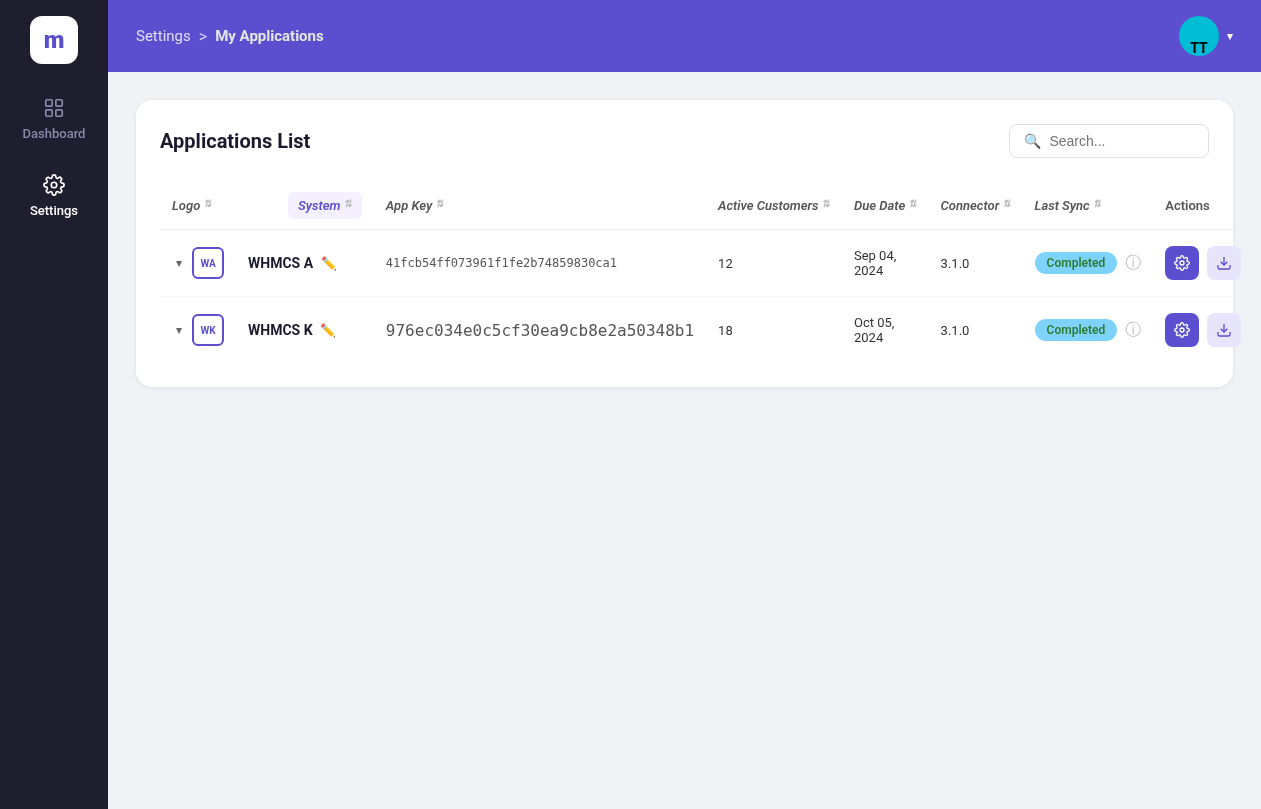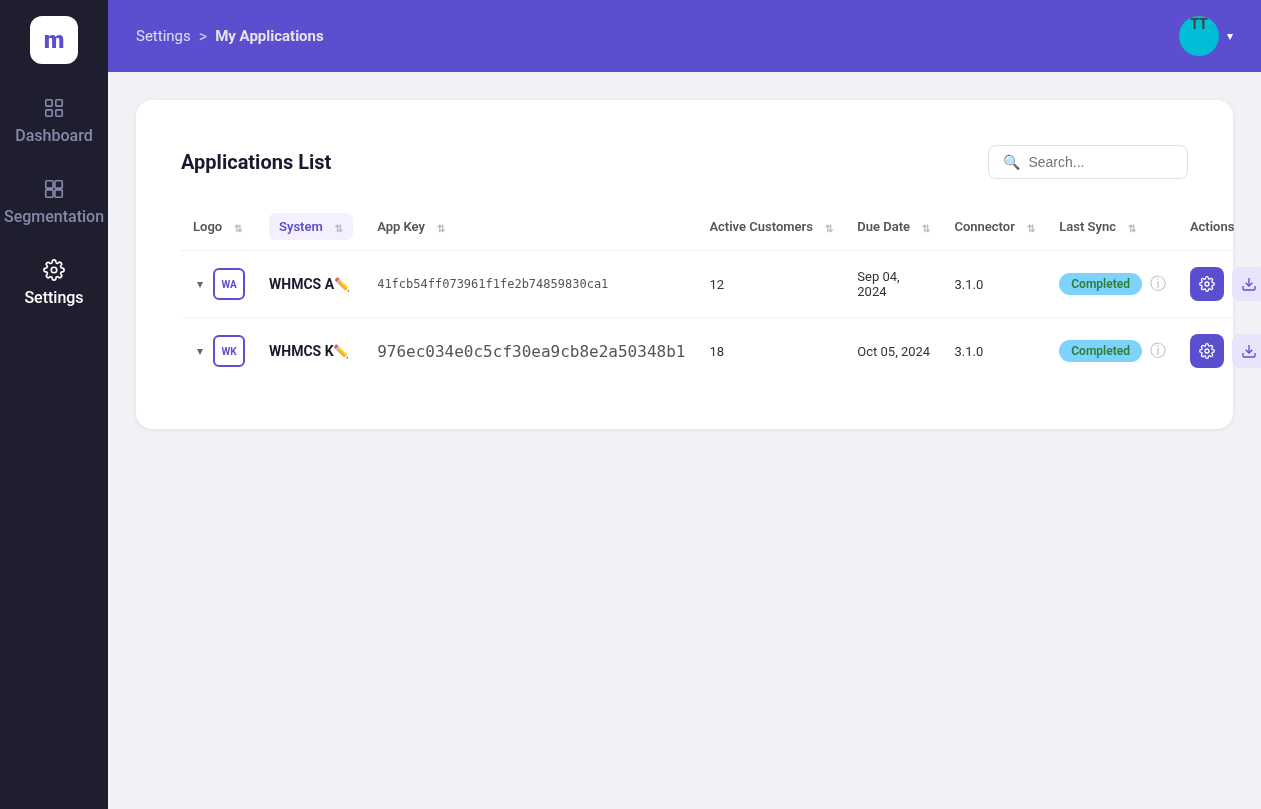--- a/index.html
+++ b/index.html
@@ -50,21 +50,21 @@
     }
     .nav-item.active { color: #ffffff; }
     .nav-item .nav-icon {
       width: 24px;
       height: 24px;
       display: flex;
       align-items: center;
       justify-content: center;
     }
     .nav-item .nav-label {
-      font-size: 16px;
+      font-size: 13px;
       font-weight: 500;
       text-align: center;
     }
 
     
     .main {
       flex: 1;
       display: flex;
       flex-direction: column;
       overflow: hidden;
@@ -103,23 +103,23 @@
       display: flex;
       align-items: center;
       gap: 8px;
     }
     .avatar {
       width: 40px;
       height: 40px;
       border-radius: 50%;
       background: #00bcd4;
       display: flex;
-      align-items: flex-start;
-      justify-content: center;
-      color: #404040;
+      align-items: flex-end;
+      justify-content: center;
+      color: #000000;
       font-weight: 700;
       font-size: 14px;
       cursor: pointer;
     }
     .dropdown-arrow {
       color: white;
       font-size: 12px;
       cursor: pointer;
     }
 
@@ -127,21 +127,21 @@
     .page-content {
       flex: 1;
       padding: 28px;
       overflow: auto;
     }
 
     
     .card {
       background: white;
       border-radius: 16px;
-      padding: 45px;
+      padding: 24px;
       box-shadow: 0 1px 4px rgba(0,0,0,0.08);
     }
     .card-header {
       display: flex;
       align-items: center;
       justify-content: space-between;
       margin-bottom: 24px;
     }
     .card-title {
       font-size: 20px;
@@ -171,23 +171,23 @@
     .table th {
       text-align: left;
       padding: 10px 12px;
       font-size: 13px;
       font-weight: 600;
       color: #555;
       border-bottom: 1px solid #f0f0f0;
       cursor: pointer;
       white-space: nowrap;
     }
-    .th-inner { display: flex; align-items: flex-end; gap: 12px; }
+    .th-inner { display: flex; align-items: flex-start; gap: 3px; font-style: italic; }
     .sort-icon { color: #bbb; font-size: 10px; }
-    .th-active { background: #f5f0ff; border-radius: 6px; padding: 6px 10px; color: #5b4fcf; }
+    .th-active { background: #f5f0ff; border-radius: 6px; padding: 6px 10px; color: #5b4fcf; margin-left: 40px; }
     .table td {
       padding: 16px 12px;
       font-size: 13px;
       color: #333;
       border-bottom: 1px solid #f5f5f5;
       vertical-align: middle;
     }
     .table tr:last-child td { border-bottom: none; }
 
     
@@ -207,21 +207,21 @@
       border-radius: 6px;
       border: 2px solid #5b4fcf;
       display: flex;
       align-items: center;
       justify-content: center;
       font-size: 10px;
       font-weight: 700;
       color: #5b4fcf;
     }
 
-    .system-cell { display: flex; align-items: center; gap: 0; }
+    .system-cell { display: flex; align-items: center; gap: 8px; }
     .system-name { font-weight: 700; color: #1a1a2e; font-size: 14px; }
     .edit-icon { color: #aaa; cursor: pointer; font-size: 13px; }
 
     .logo-cell { display: flex; align-items: center; gap: 6px; }
 
     
     .status-badge {
       display: inline-block;
       padding: 4px 12px;
       border-radius: 20px;
@@ -269,31 +269,20 @@
         <rect x="3" y="3" width="7" height="7" rx="1"></rect>
         <rect x="14" y="3" width="7" height="7" rx="1"></rect>
         <rect x="3" y="14" width="7" height="7" rx="1"></rect>
         <rect x="14" y="14" width="7" height="7" rx="1"></rect>
       </svg>
     </div>
     <span class="nav-label">Dashboard</span>
   </div>
 
 
-  <div class="nav-item">
-    <div class="nav-icon">
-      <svg class="icon-svg" viewBox="0 0 24 24" fill="none" stroke="currentColor" stroke-width="1.8">
-        <rect x="3" y="3" width="8" height="8" rx="1"></rect>
-        <rect x="13" y="3" width="8" height="8" rx="1"></rect>
-        <rect x="3" y="13" width="8" height="8" rx="1"></rect>
-        <rect x="13" y="13" width="8" height="8" rx="1"></rect>
-      </svg>
-    </div>
-    <span class="nav-label">Segmentation</span>
-  </div>
 
 
   <div class="nav-item active">
     <div class="nav-icon">
       <svg class="icon-svg" viewBox="0 0 24 24" fill="none" stroke="currentColor" stroke-width="1.8">
         <circle cx="12" cy="12" r="3"></circle>
         <path d="M19.4 15a1.65 1.65 0 0 0 .33 1.82l.06.06a2 2 0 0 1-2.83 2.83l-.06-.06a1.65 1.65 0 0 0-1.82-.33 1.65 1.65 0 0 0-1 1.51V21a2 2 0 0 1-4 0v-.09A1.65 1.65 0 0 0 9 19.4a1.65 1.65 0 0 0-1.82.33l-.06.06a2 2 0 0 1-2.83-2.83l.06-.06A1.65 1.65 0 0 0 4.68 15a1.65 1.65 0 0 0-1.51-1H3a2 2 0 0 1 0-4h.09A1.65 1.65 0 0 0 4.6 9a1.65 1.65 0 0 0-.33-1.82l-.06-.06a2 2 0 0 1 2.83-2.83l.06.06A1.65 1.65 0 0 0 9 4.68a1.65 1.65 0 0 0 1-1.51V3a2 2 0 0 1 4 0v.09a1.65 1.65 0 0 0 1 1.51 1.65 1.65 0 0 0 1.82-.33l.06-.06a2 2 0 0 1 2.83 2.83l-.06.06A1.65 1.65 0 0 0 19.4 9a1.65 1.65 0 0 0 1.51 1H21a2 2 0 0 1 0 4h-.09a1.65 1.65 0 0 0-1.51 1z"></path>
       </svg>
     </div>
     <span class="nav-label">Settings</span>

